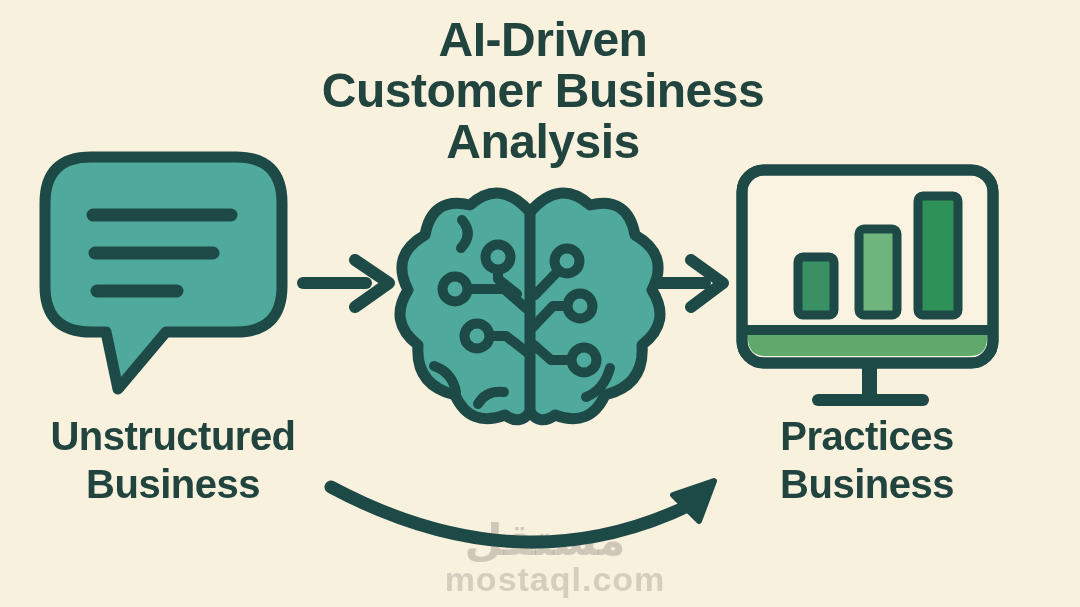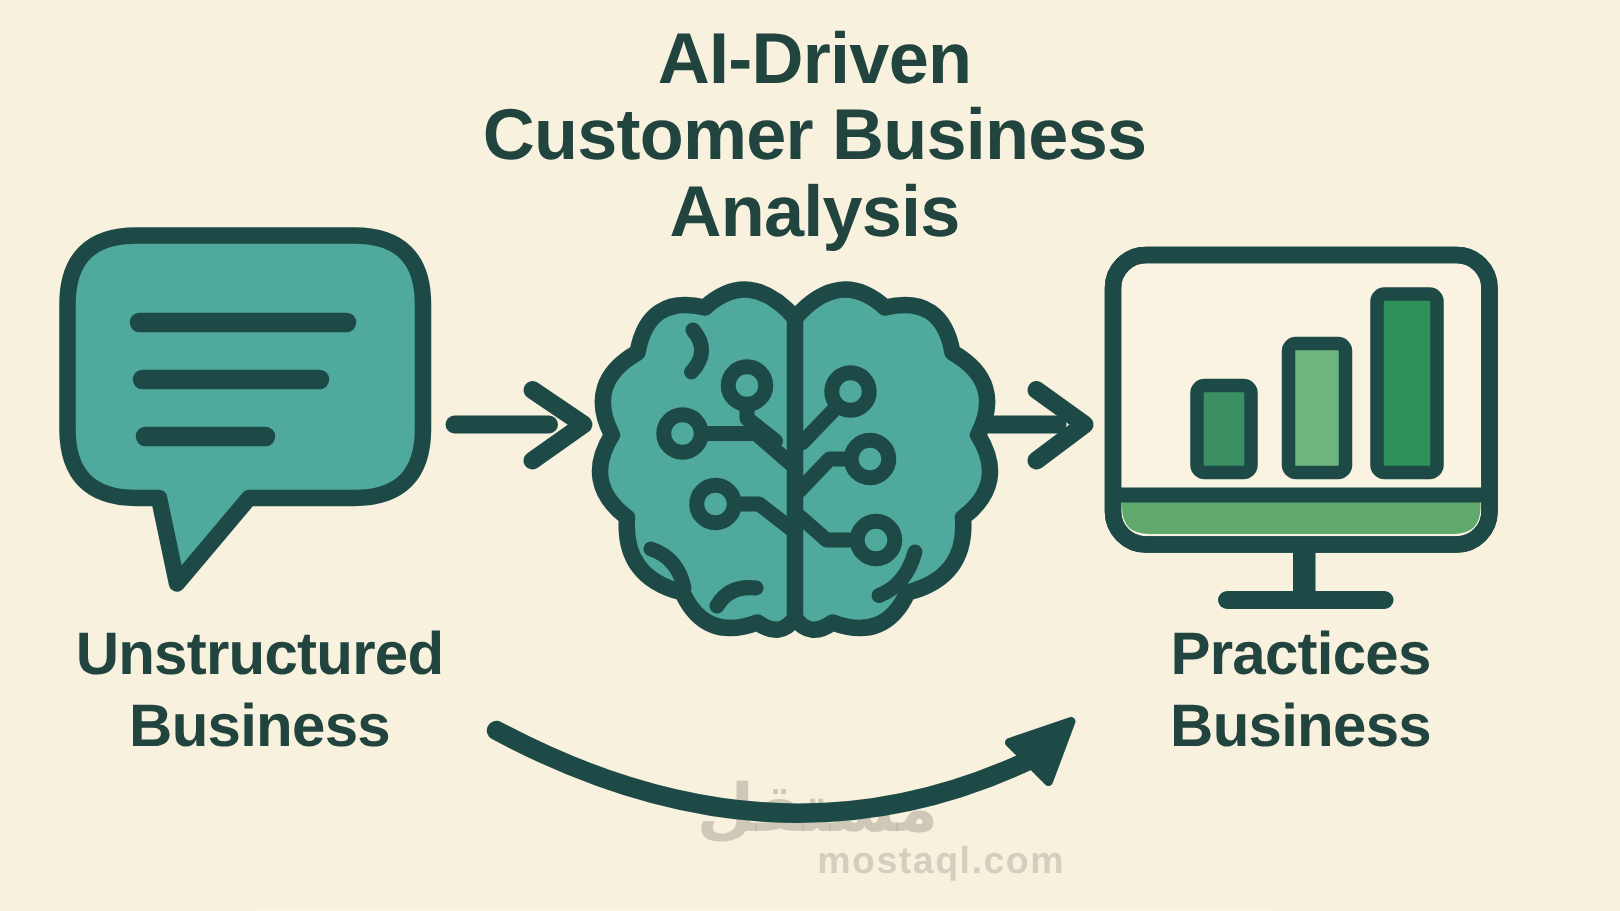--- a/index.html
+++ b/index.html
@@ -26,22 +26,22 @@
   .node-label.right{left:717px;width:300px;}
   .wm-ar{
     position:absolute;top:514px;left:390px;width:310px;
     text-align:center;
     font-family:"DejaVu Sans",sans-serif;
     font-size:44px;font-weight:bold;
     color:rgba(166,159,145,0.50);
   }
   .wm-en{
     position:absolute;top:560px;left:400px;width:310px;
-    text-align:right;
-    font-size:25px;font-weight:bold;letter-spacing:1px;
+    text-align:center;
+    font-size:34px;font-weight:bold;letter-spacing:1px;
     color:rgba(190,183,170,0.60);
   }
   svg.overlay{position:absolute;top:0;left:0;}
   .stroke-dark{stroke:#1d4a46;}
   .fill-dark{fill:#1d4a46;}
   .fill-teal{fill:#4fa99c;}
   .fill-screen{fill:#faf3e2;}
   .fill-strip{fill:#5ea96b;}
   .fill-bar1{fill:#3a9063;}
   .fill-bar2{fill:#6db57c;}

